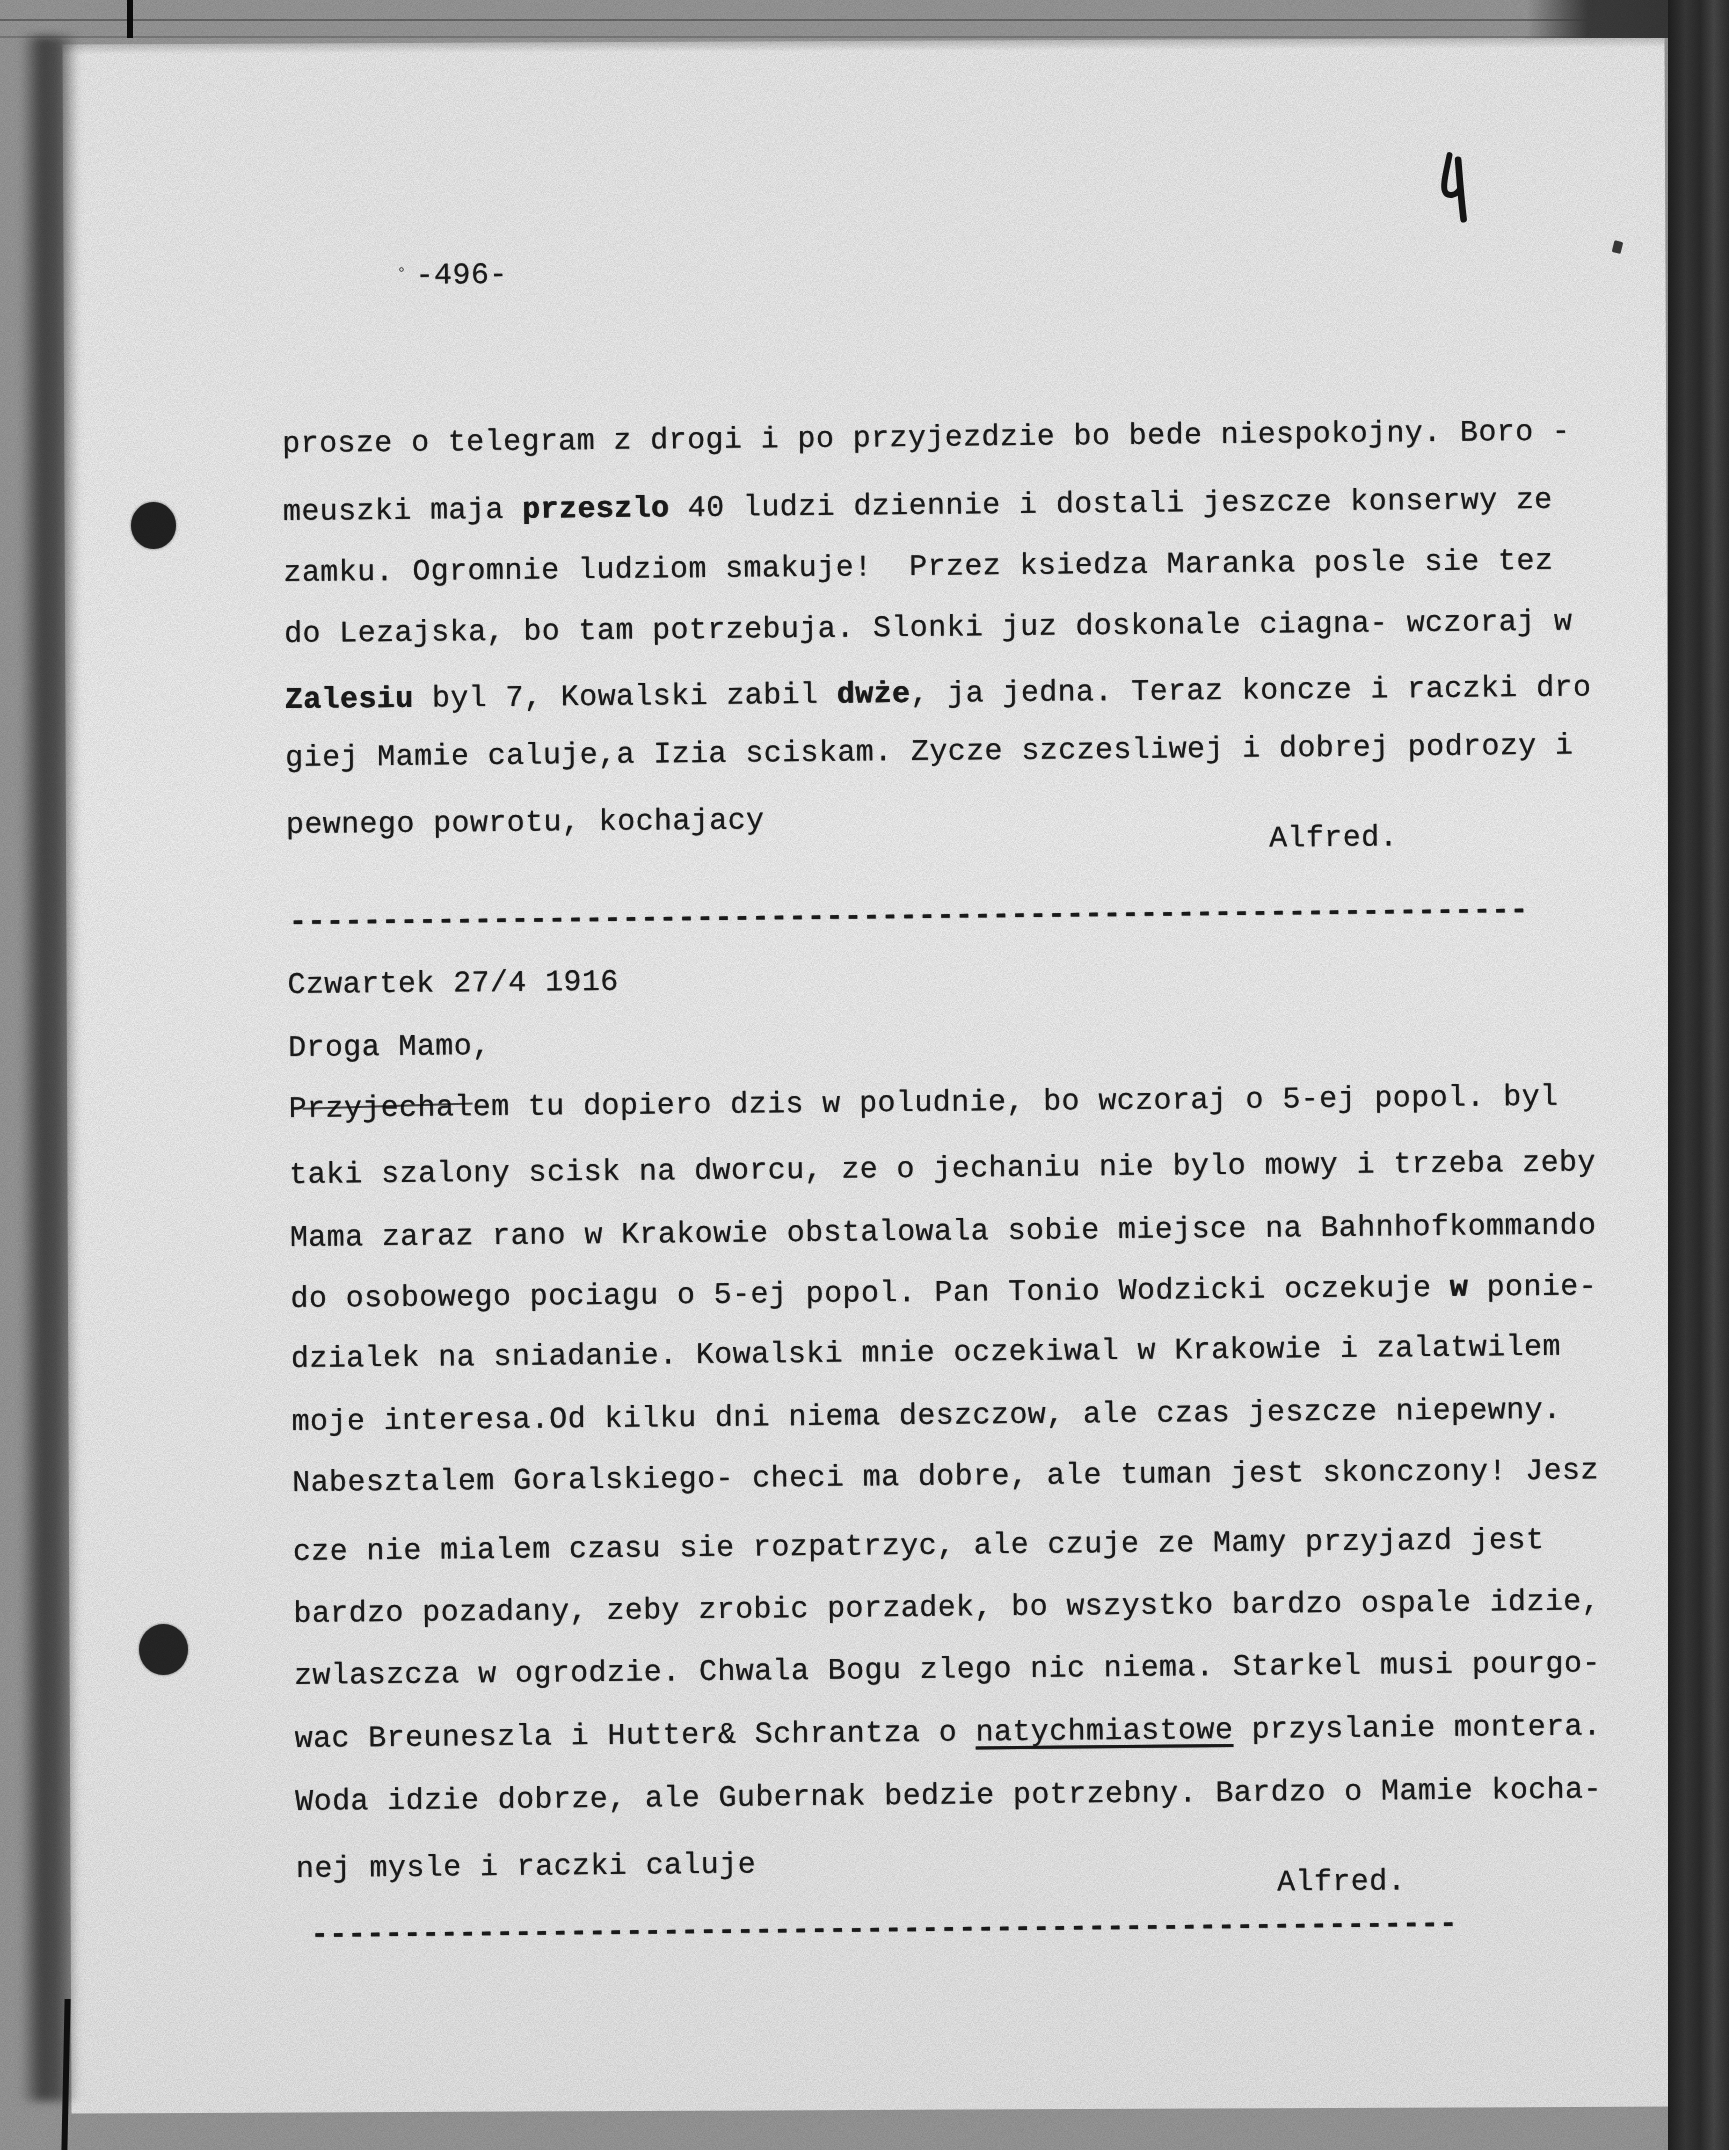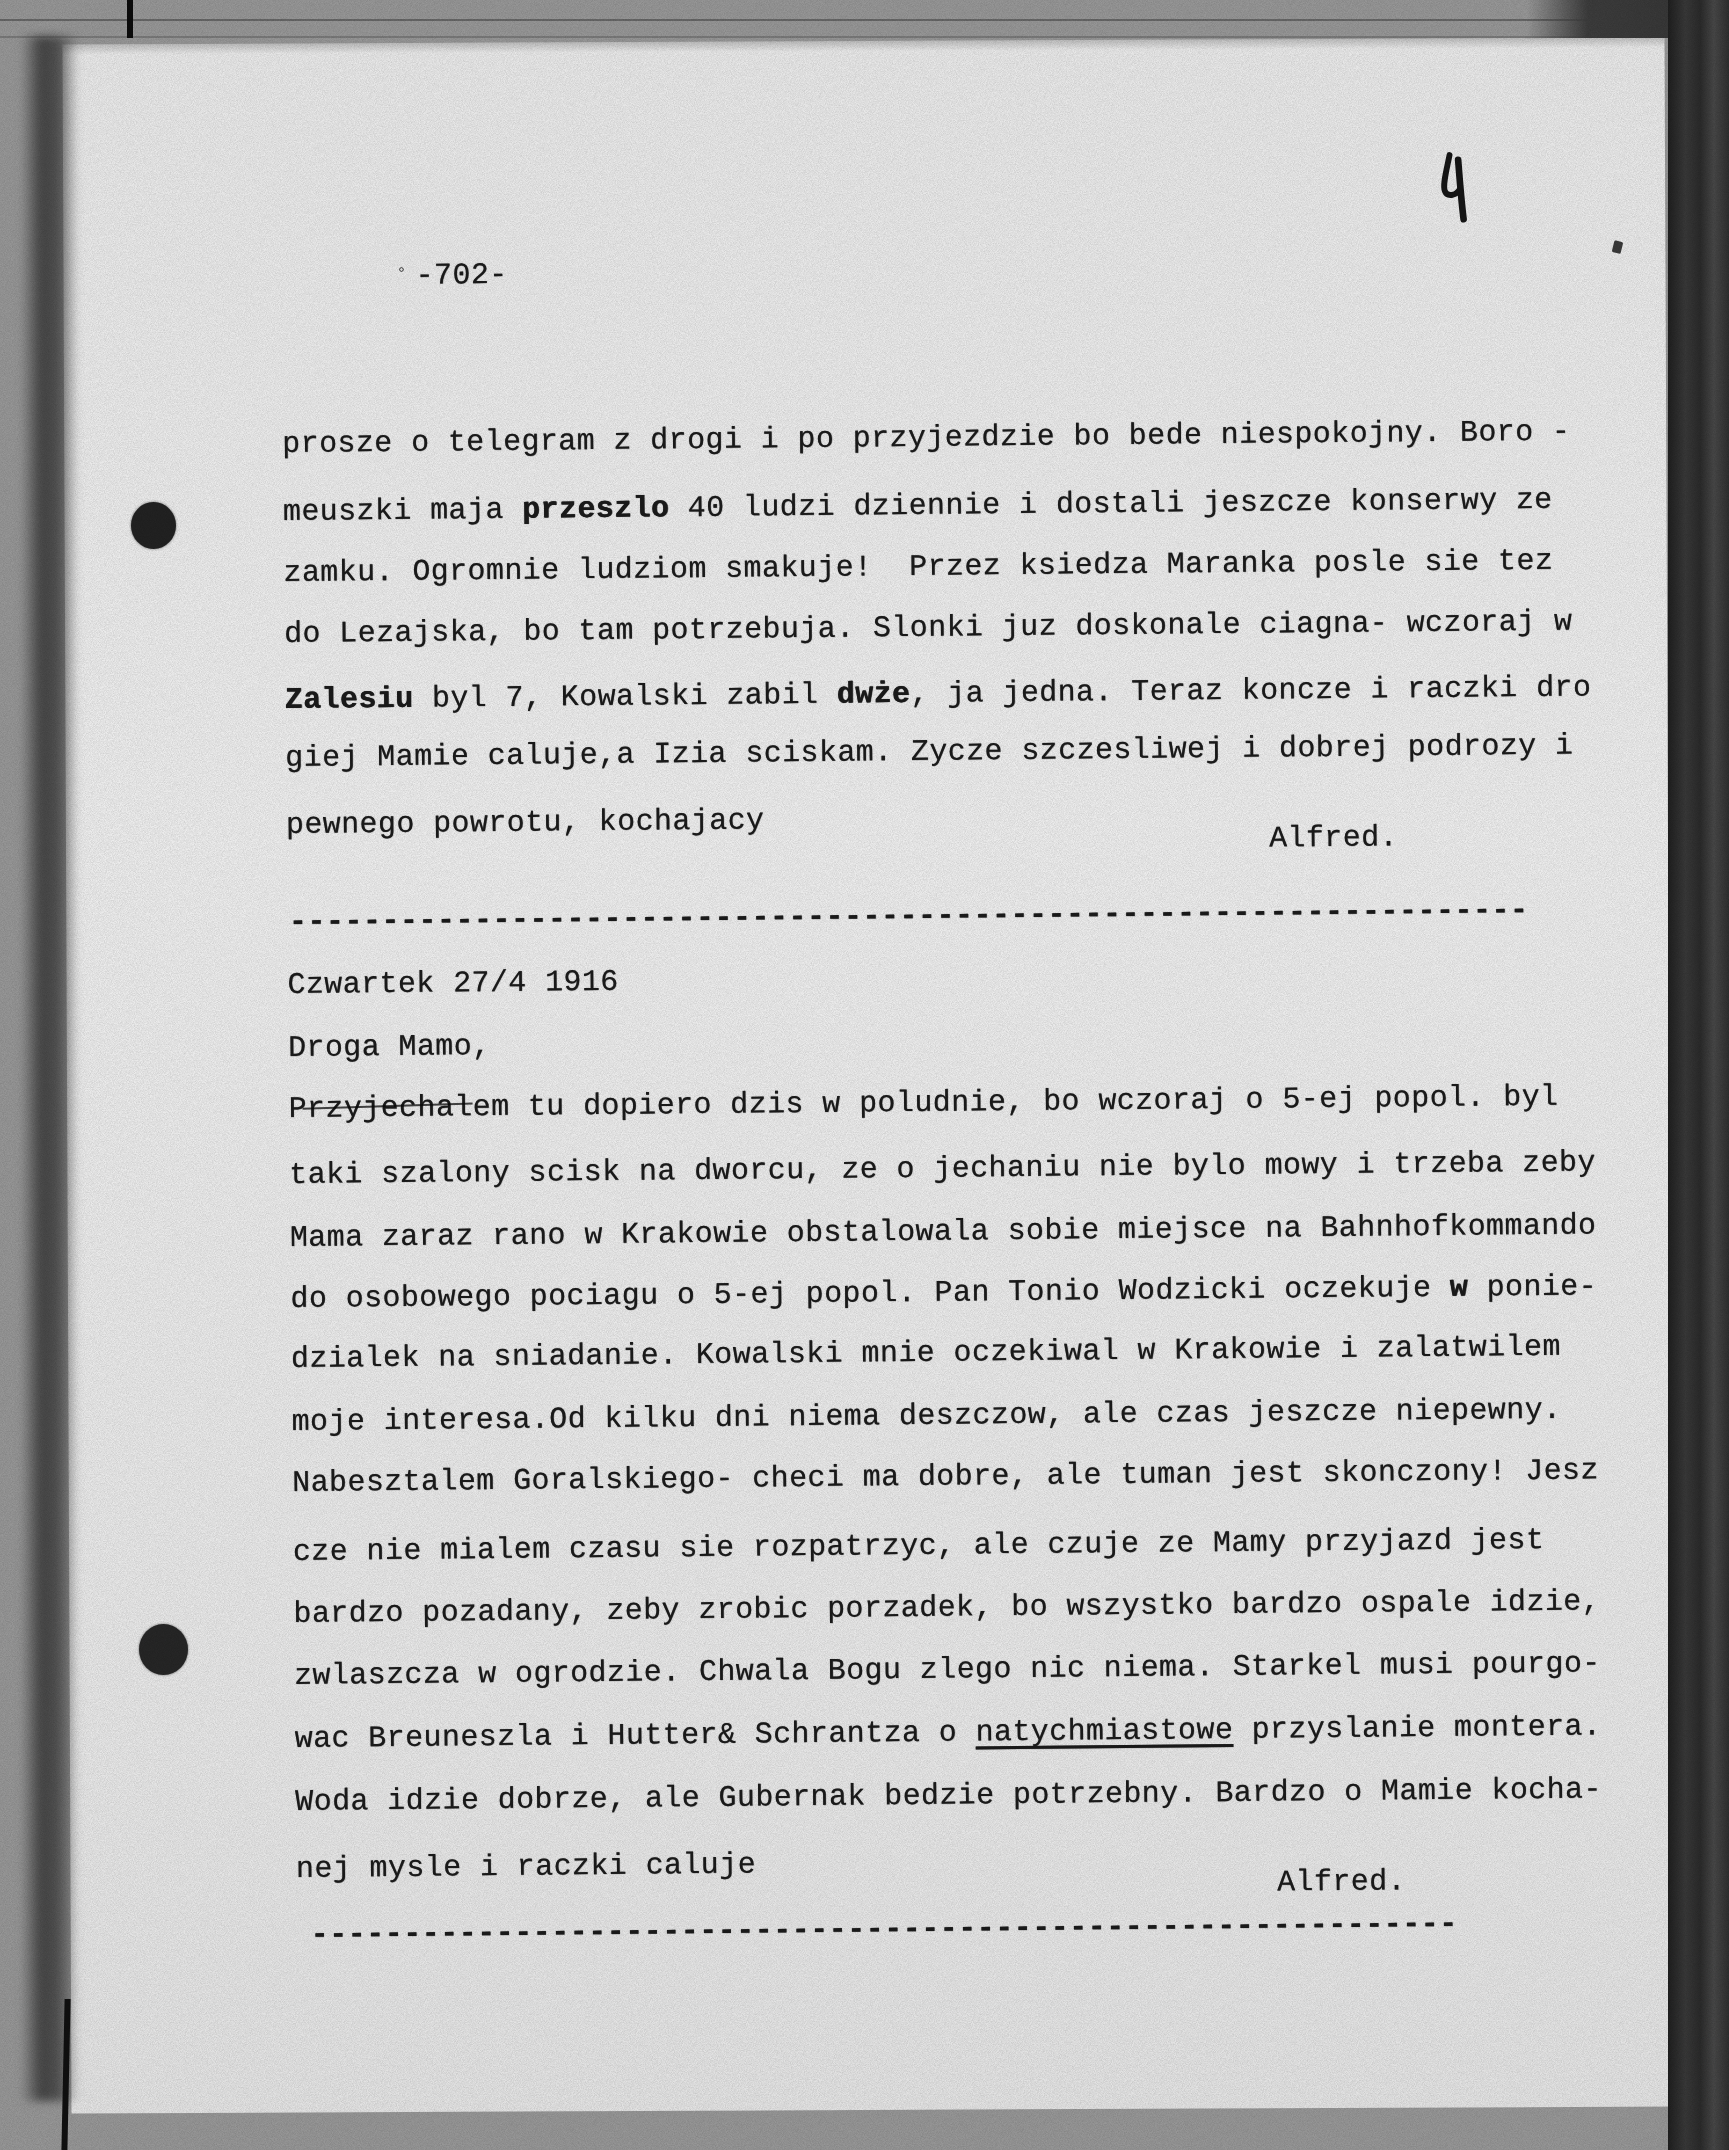--- a/index.html
+++ b/index.html
@@ -94,21 +94,21 @@
   <div class="hand4" aria-label="4">
     <svg width="36" height="79" viewBox="0 0 46 100">
       <path d="M16,6 C12,26 7,44 10,52 C13,60 24,58 29,50" fill="none" stroke="#161616" stroke-width="7.5" stroke-linecap="round"></path>
       <path d="M27,12 C29,38 31,64 34,88" fill="none" stroke="#161616" stroke-width="8.5" stroke-linecap="round"></path>
     </svg>
   </div>
 
   <div class="content">
 
     <span class="degree">°</span>
-    <div class="ln pageno">-702-</div>
+    <div class="ln pageno">-496-</div>
 
     <div class="ln" style="top:427px">prosze o telegram z drogi i po przyjezdzie bo bede niespokojny. Boro -</div>
     <div class="ln" style="top:495px"><span>meuszki maja </span><span class="b">przeszlo</span><span> 40 ludzi dziennie i dostali jeszcze konserwy ze</span></div>
     <div class="ln" style="top:556px">zamku. Ogromnie ludziom smakuje!  Przez ksiedza Maranka posle sie tez</div>
     <div class="ln" style="top:617px">do Lezajska, bo tam potrzebuja. Slonki juz doskonale ciagna- wczoraj w</div>
     <div class="ln" style="top:683px"><span class="b">Zalesiu</span><span> byl 7, Kowalski zabil </span><span class="b">dwże</span><span>, ja jedna. Teraz koncze i raczki dro</span></div>
     <div class="ln" style="top:741px">giej Mamie caluje,a Izia sciskam. Zycze szczesliwej i dobrej podrozy i</div>
     <div class="ln" style="top:808px">pewnego powrotu, kochajacy</div>
     <div class="ln sig" style="top:831px">Alfred.</div>
 

